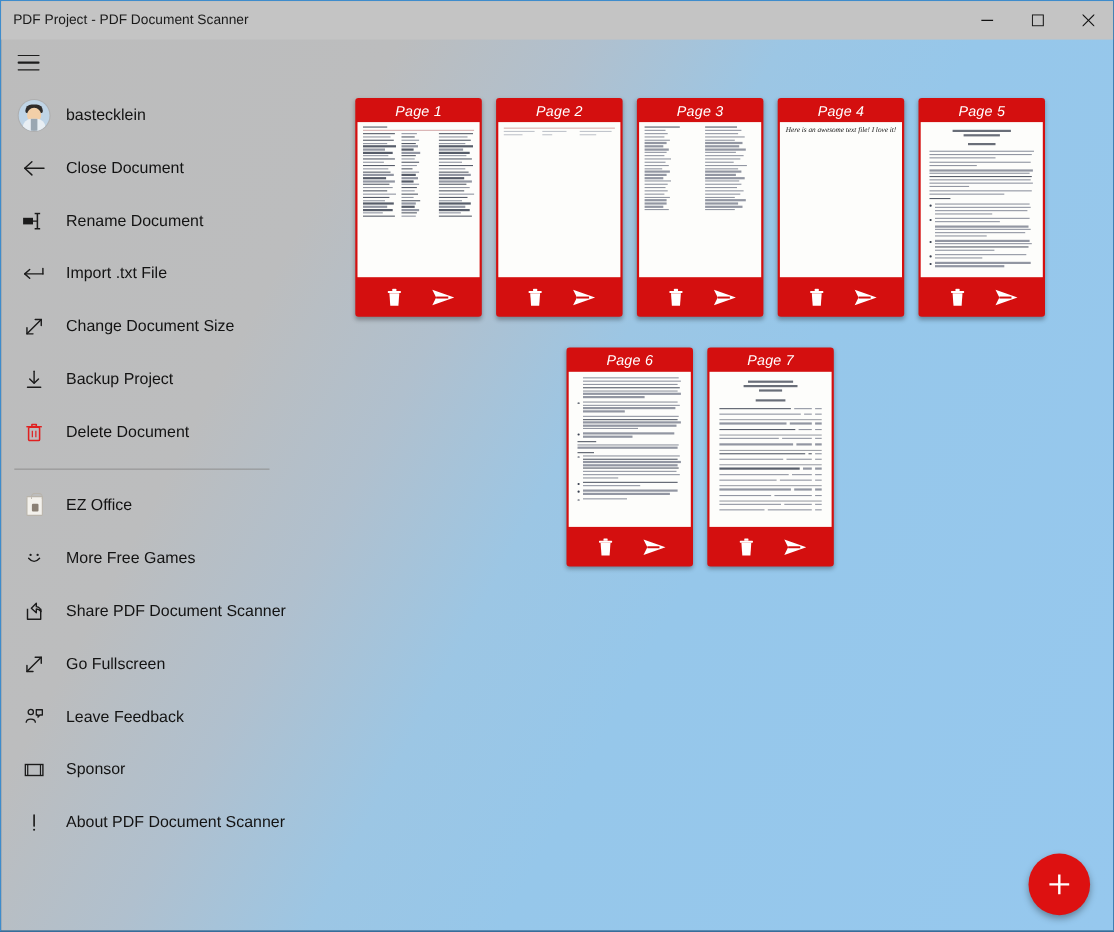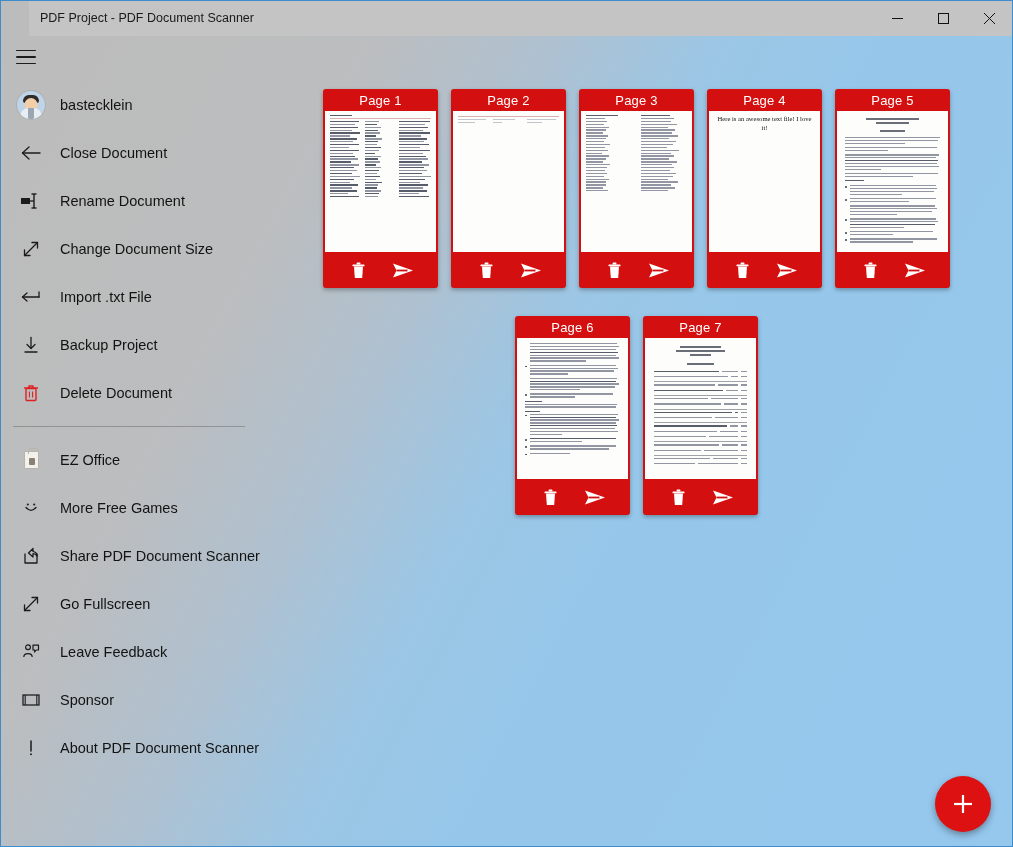--- a/index.html
+++ b/index.html
@@ -22,21 +22,20 @@
         rgba(156,198,228,1) 50%,
         rgba(150,199,234,1) 62%,
         rgba(150,200,238,1) 100%);
     overflow: hidden;
   }
 
   
   .titlebar {
     position: absolute; top: 0; left: 0; right: 0; height: 35px;
     background: #c4c4c4;
-    margin-left: 28px;
   }
   .title-text {
     position: absolute; left: 11px; top: 10px;
     font-size: 12.5px; color: #1a1a1a; white-space: nowrap;
   }
   .win-buttons { position: absolute; right: 0; top: 0; height: 35px; display: flex; }
   .win-btn {
     width: 46px; height: 35px;
     display: flex; align-items: center; justify-content: center;
     color: #111;
@@ -112,21 +111,21 @@
     content: ""; position: absolute; left: 3px; top: -4px;
     width: 9px; height: 5px; border: 1.4px solid #b9b4ab;
     border-bottom: none; border-radius: 4px 4px 0 0;
   }
   .bag-icon::after {
     content: ""; position: absolute; left: 4px; top: 6px;
     width: 6px; height: 7px; background: #8a8075; border-radius: 1px;
   }
 
   
-  .canvas { position: absolute; left: 300px; top: 80px; right: 0; bottom: 0; }
+  .canvas { position: absolute; left: 300px; top: 80px; right: 0; bottom: 0; font-style: italic; }
   .page-grid {
     position: relative; width: 700px; margin-left: 22px; padding-top: 8px;
     display: flex; flex-wrap: wrap; gap: 14px 13px;
   }
   .page-card {
     width: 115px;
     border-radius: 3px;
     background: #d40f0f;
     box-shadow: 0 2px 4px rgba(0,0,0,.30);
     overflow: hidden;
@@ -249,38 +248,38 @@
           <line x1="11.5" y1="1" x2="16.5" y2="1" stroke="#1b1b1b" stroke-width="1.4"></line>
           <line x1="11.5" y1="15" x2="16.5" y2="15" stroke="#1b1b1b" stroke-width="1.4"></line>
           <line x1="10" y1="8" x2="14" y2="8" stroke="#1b1b1b" stroke-width="1.3"></line>
         </svg>
       </div>
       <span class="nav-label">Rename Document</span>
     </div>
 
     <div class="nav-item">
       <div class="nav-ico">
+        <svg width="20" height="16" viewBox="0 0 20 16">
+          <path d="M6 4 L1.5 8 L6 12" fill="none" stroke="#1b1b1b" stroke-width="1.3" stroke-linecap="round" stroke-linejoin="round"></path>
+          <line x1="1.5" y1="8" x2="18" y2="8" stroke="#1b1b1b" stroke-width="1.3" stroke-linecap="round"></line>
+          <line x1="18" y1="8" x2="18" y2="3" stroke="#1b1b1b" stroke-width="1.3" stroke-linecap="round"></line>
+        </svg>
+      </div>
+      <span class="nav-label">Import .txt File</span>
+    </div>
+
+    <div class="nav-item">
+      <div class="nav-ico">
         <svg width="18" height="18" viewBox="0 0 18 18">
           <line x1="2.5" y1="15.5" x2="15.5" y2="2.5" stroke="#1b1b1b" stroke-width="1.3" stroke-linecap="round"></line>
           <path d="M15.5 8 L15.5 2.5 L10 2.5" fill="none" stroke="#1b1b1b" stroke-width="1.3" stroke-linecap="round" stroke-linejoin="round"></path>
           <path d="M2.5 10 L2.5 15.5 L8 15.5" fill="none" stroke="#1b1b1b" stroke-width="1.3" stroke-linecap="round" stroke-linejoin="round"></path>
         </svg>
       </div>
       <span class="nav-label">Change Document Size</span>
-    </div>
-
-    <div class="nav-item">
-      <div class="nav-ico">
-        <svg width="20" height="16" viewBox="0 0 20 16">
-          <path d="M6 4 L1.5 8 L6 12" fill="none" stroke="#1b1b1b" stroke-width="1.3" stroke-linecap="round" stroke-linejoin="round"></path>
-          <line x1="1.5" y1="8" x2="18" y2="8" stroke="#1b1b1b" stroke-width="1.3" stroke-linecap="round"></line>
-          <line x1="18" y1="8" x2="18" y2="3" stroke="#1b1b1b" stroke-width="1.3" stroke-linecap="round"></line>
-        </svg>
-      </div>
-      <span class="nav-label">Import .txt File</span>
     </div>
 
     <div class="nav-item">
       <div class="nav-ico">
         <svg width="18" height="18" viewBox="0 0 18 18">
           <line x1="9" y1="1.5" x2="9" y2="12" stroke="#1b1b1b" stroke-width="1.3" stroke-linecap="round"></line>
           <path d="M5 8.5 L9 12.5 L13 8.5" fill="none" stroke="#1b1b1b" stroke-width="1.3" stroke-linecap="round" stroke-linejoin="round"></path>
           <line x1="3" y1="16" x2="15" y2="16" stroke="#1b1b1b" stroke-width="1.3" stroke-linecap="round"></line>
         </svg>
       </div>

